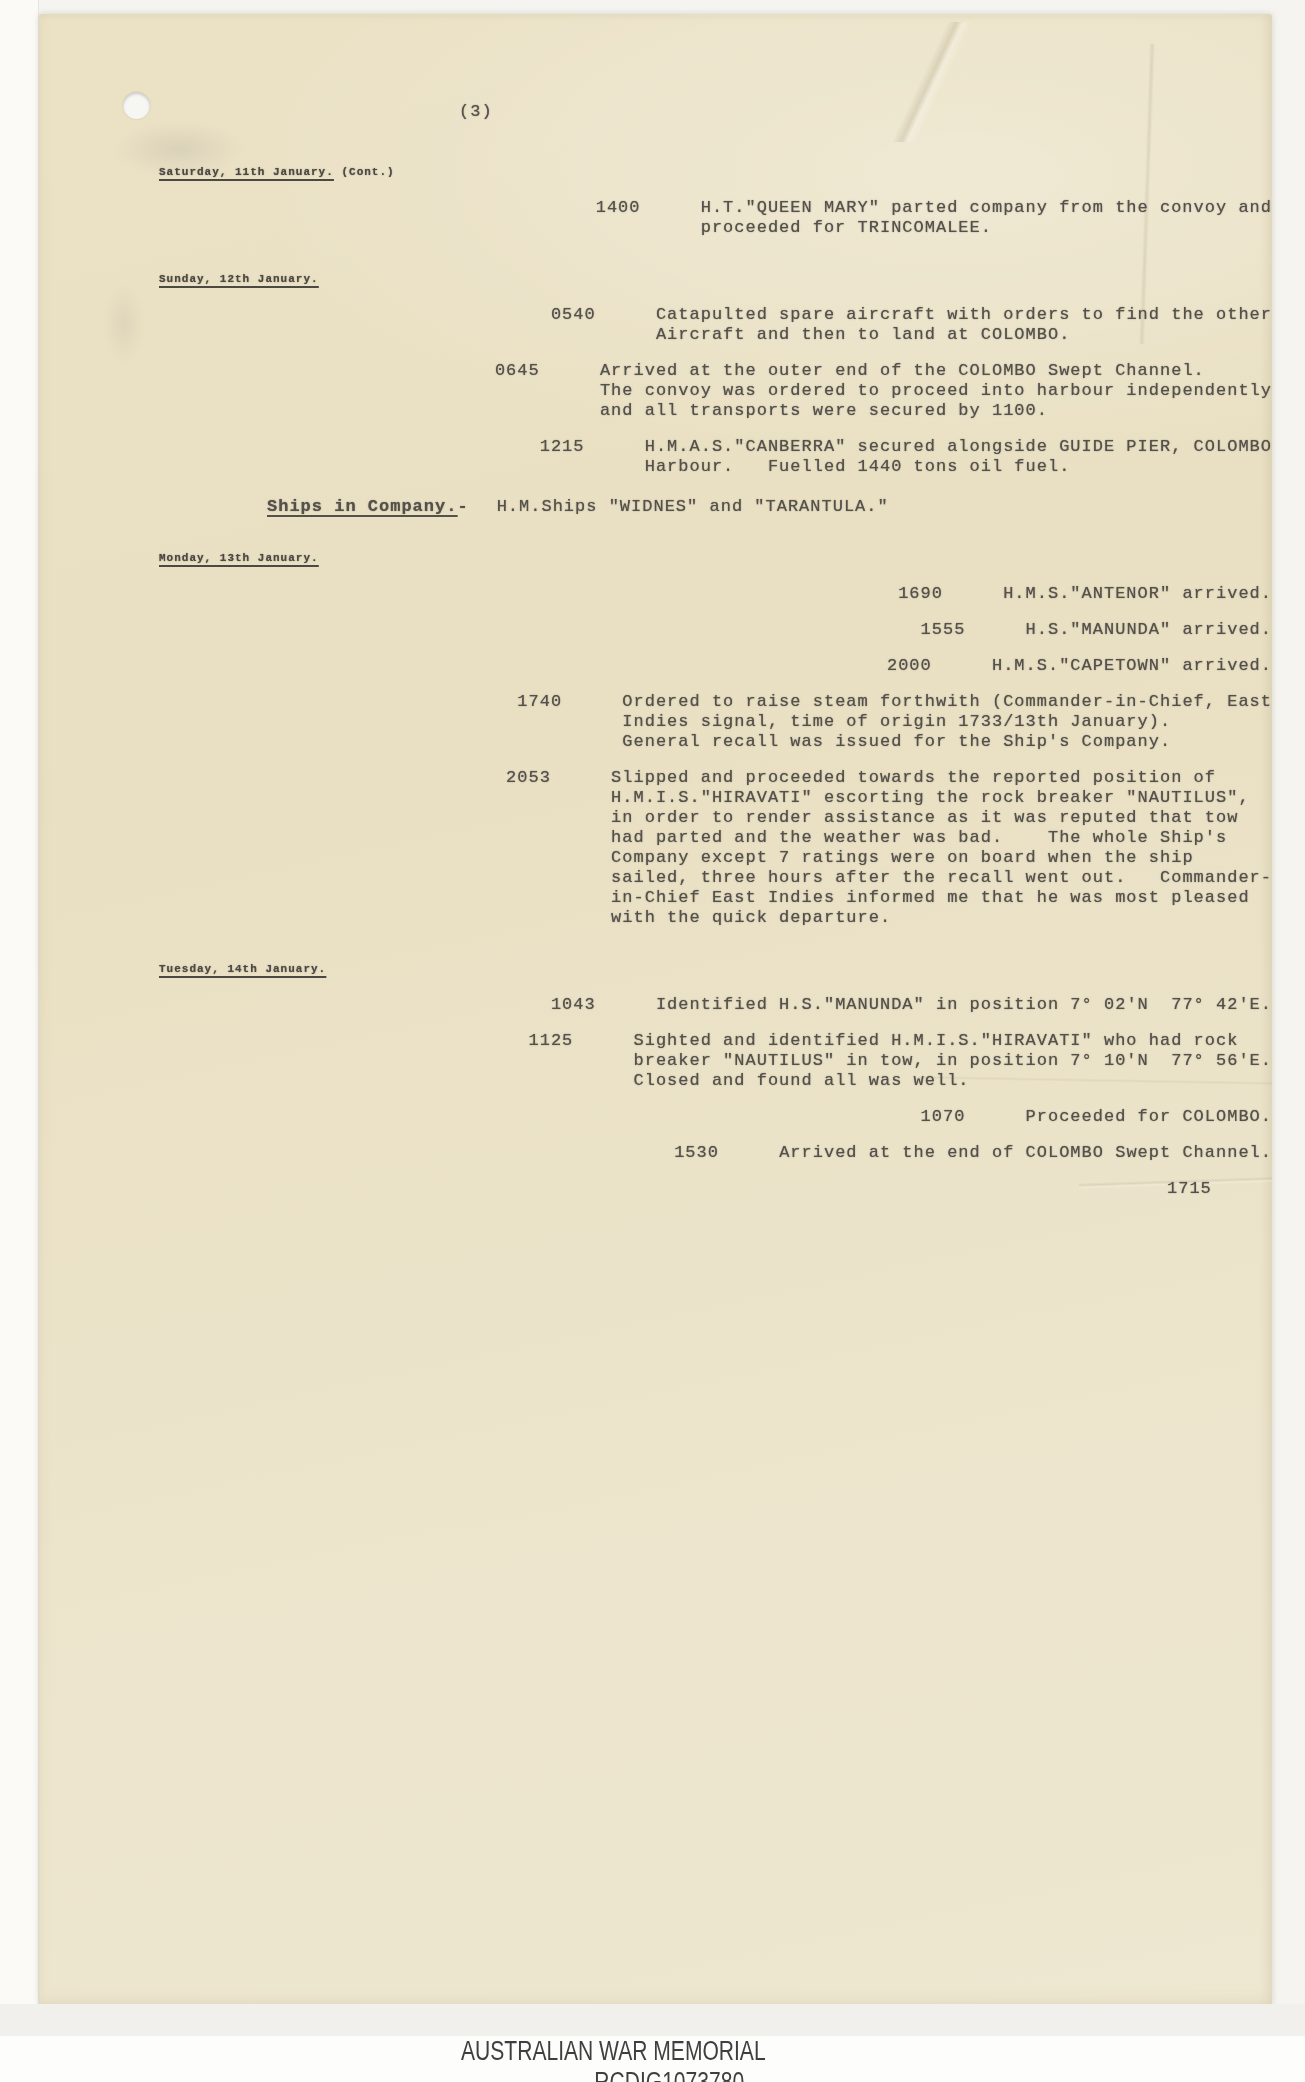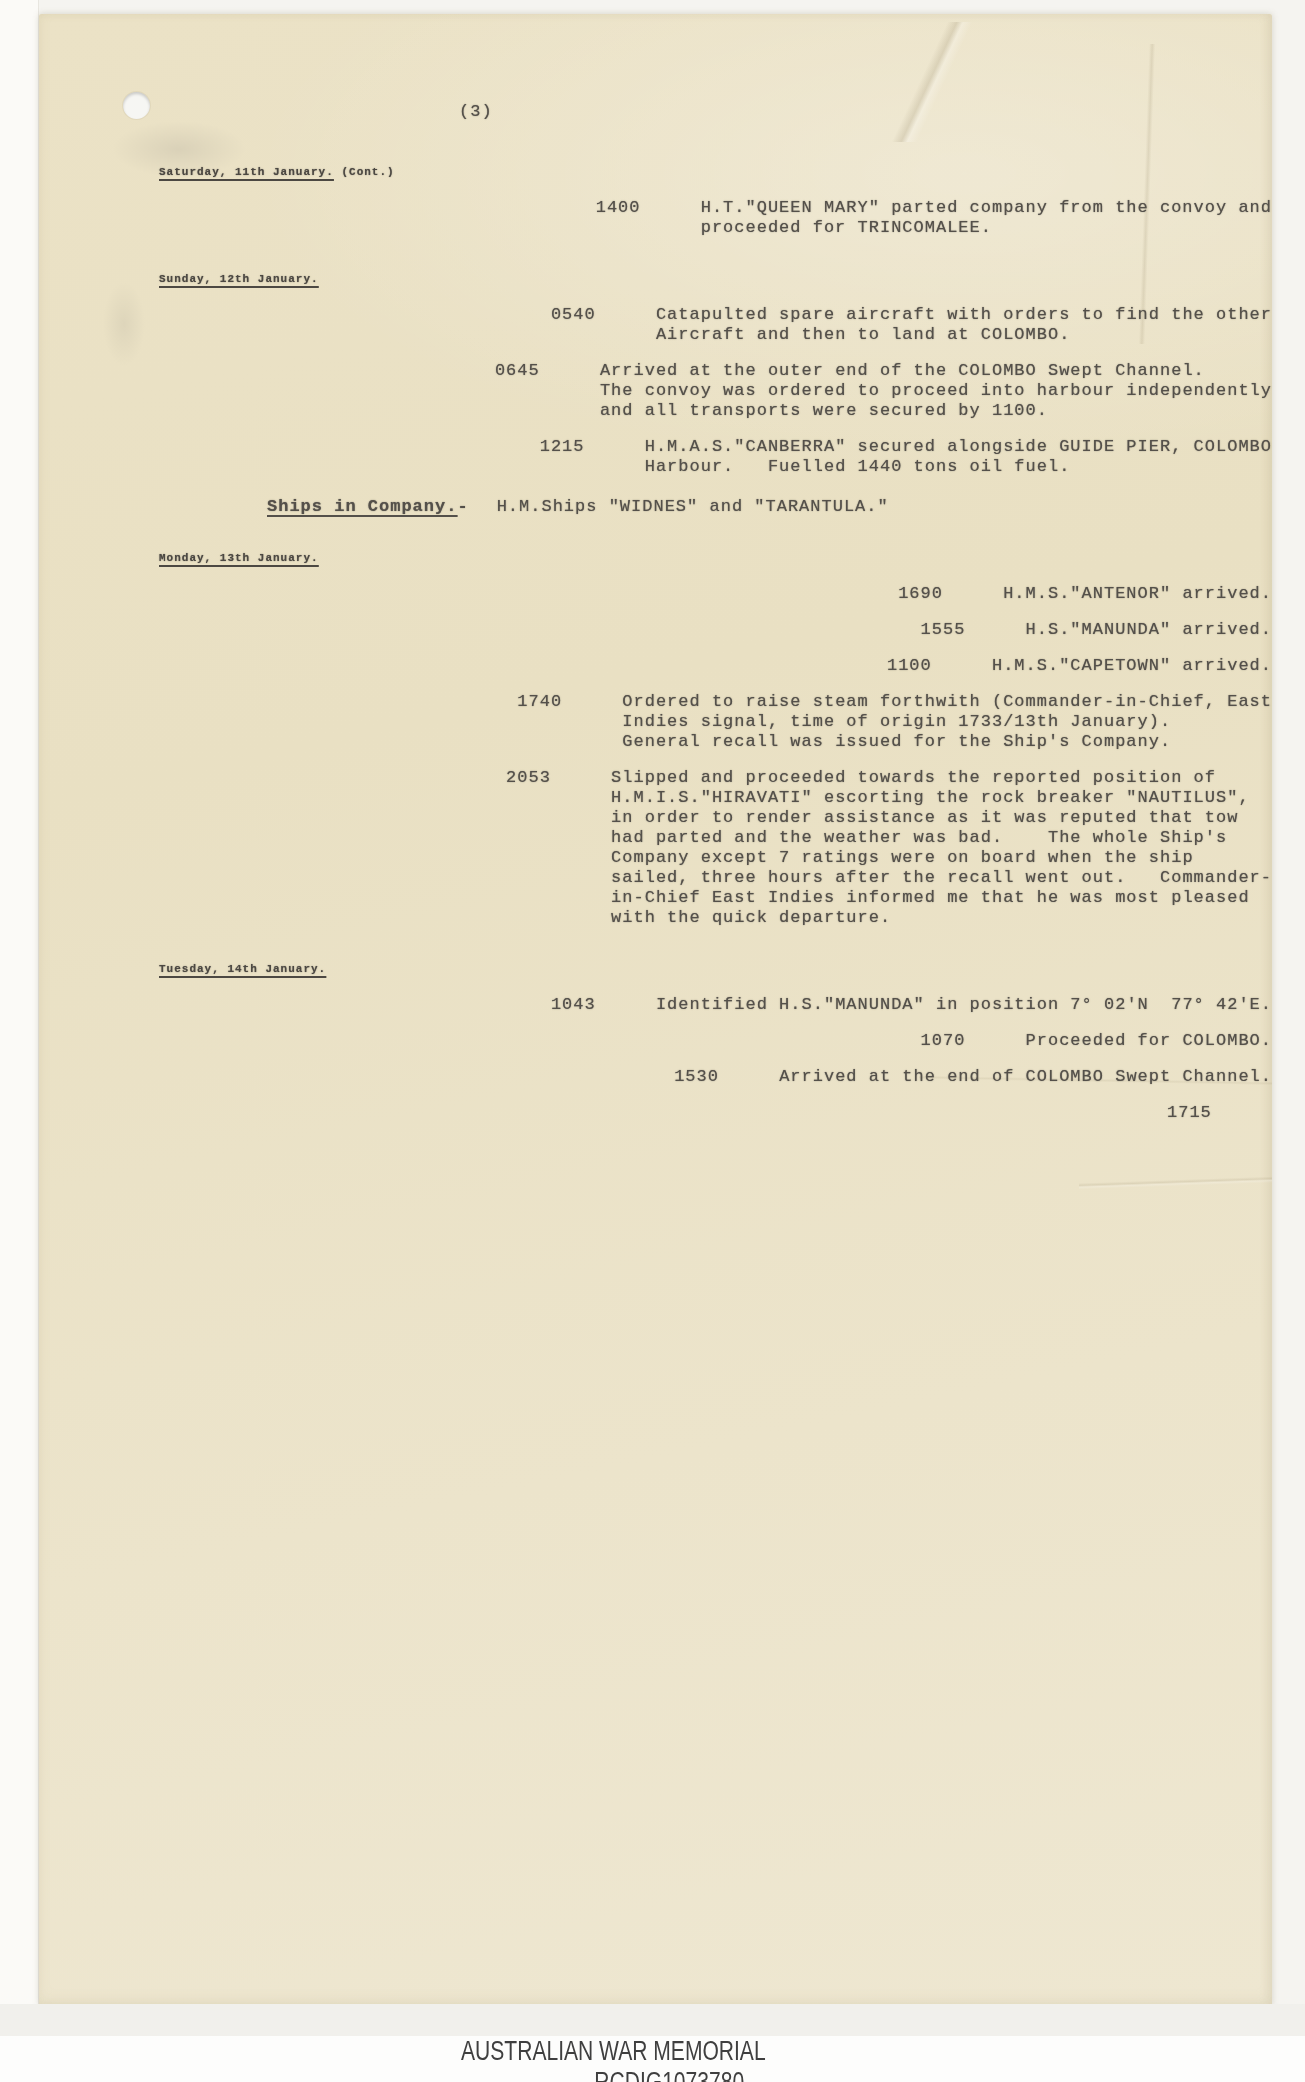--- a/index.html
+++ b/index.html
@@ -108,21 +108,21 @@
             <div class="sec-heading"><span class="u">Monday, 13th January.</span></div>
             <div class="entry">
               <span class="time">1690</span>
               <span class="etext">H.M.S."ANTENOR" arrived.</span>
             </div>
             <div class="entry">
               <span class="time">1555</span>
               <span class="etext">H.S."MANUNDA" arrived.</span>
             </div>
             <div class="entry">
-              <span class="time">1100</span>
+              <span class="time">2000</span>
               <span class="etext">H.M.S."CAPETOWN" arrived.</span>
             </div>
             <div class="entry">
               <span class="time">1740</span>
               <span class="etext">Ordered to raise steam forthwith (Commander-in-Chief, East
 Indies signal, time of origin 1733/13th January).
 General recall was issued for the Ship's Company.</span>
             </div>
             <div class="entry">
               <span class="time">2053</span>
@@ -136,20 +136,26 @@
 with the quick departure.</span>
             </div>
           </div>
           <div class="sec ink">
             <div class="sec-heading"><span class="u">Tuesday, 14th January.</span></div>
             <div class="entry">
               <span class="time">1043</span>
               <span class="etext">Identified H.S."MANUNDA" in position 7° 02'N  77° 42'E.</span>
             </div>
             <div class="entry">
+              <span class="time">1125</span>
+              <span class="etext">Sighted and identified H.M.I.S."HIRAVATI" who had rock
+breaker "NAUTILUS" in tow, in position 7° 10'N  77° 56'E.
+Closed and found all was well.</span>
+            </div>
+            <div class="entry">
               <span class="time">1070</span>
               <span class="etext">Proceeded for COLOMBO.</span>
             </div>
             <div class="entry">
               <span class="time">1530</span>
               <span class="etext">Arrived at the end of COLOMBO Swept Channel.</span>
             </div>
             <div class="entry">
               <span class="time">1715</span>
             </div>

